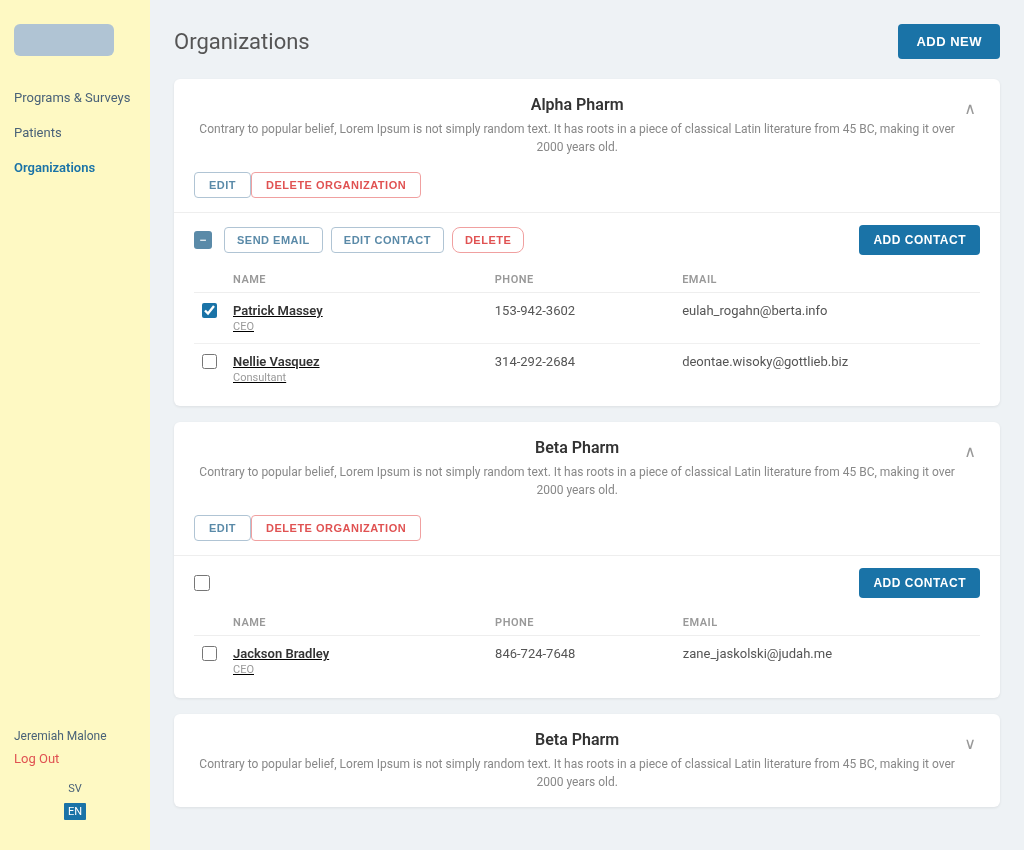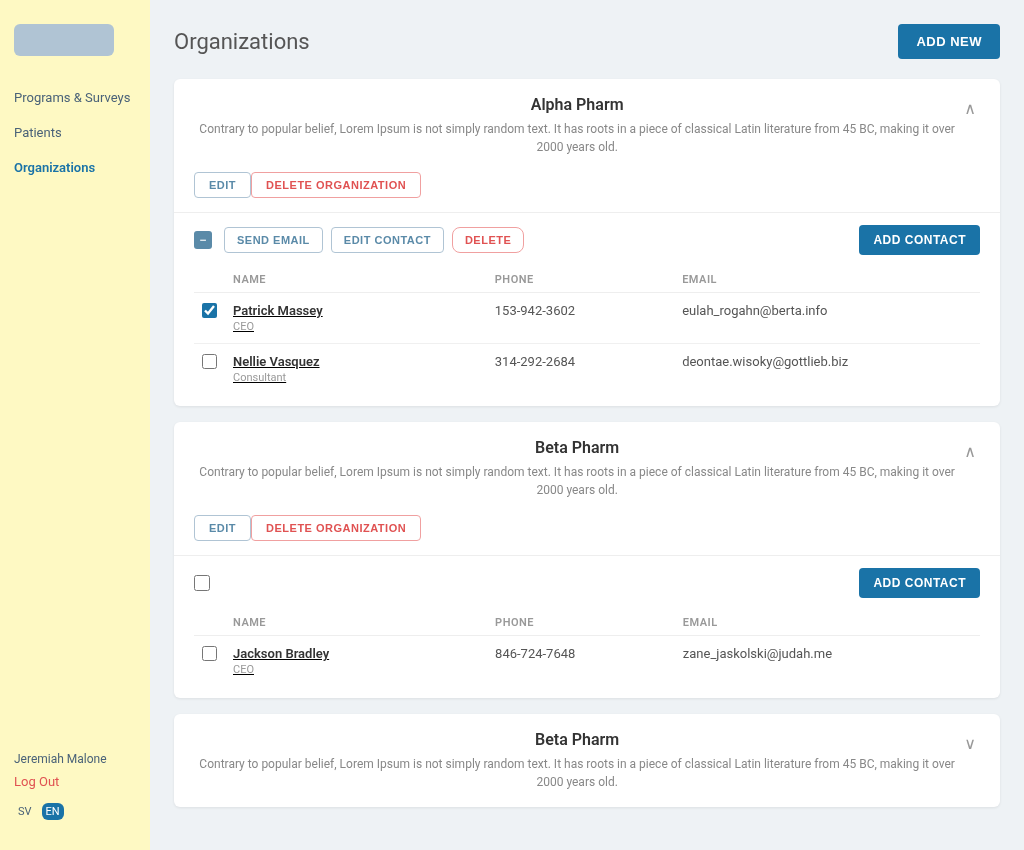--- a/index.html
+++ b/index.html
@@ -51,31 +51,32 @@
     .sidebar-logout {
       font-size: 13px;
       color: #e05252;
       cursor: pointer;
       margin-bottom: 14px;
     }
     .lang-switcher {
       display: flex;
       gap: 6px;
       align-items: center;
+      flex-direction: column;
     }
     .lang-btn {
       font-size: 11px;
       color: #4a6278;
       cursor: pointer;
       padding: 2px 4px;
     }
     .lang-btn.active {
       background: #1a73a7;
       color: #fff;
-      border-radius: 6px;
+      border-radius: 1px;
     }
 
     
     .main {
       flex: 1;
       padding: 24px;
       overflow-y: auto;
     }
     .page-header {
       display: flex;

